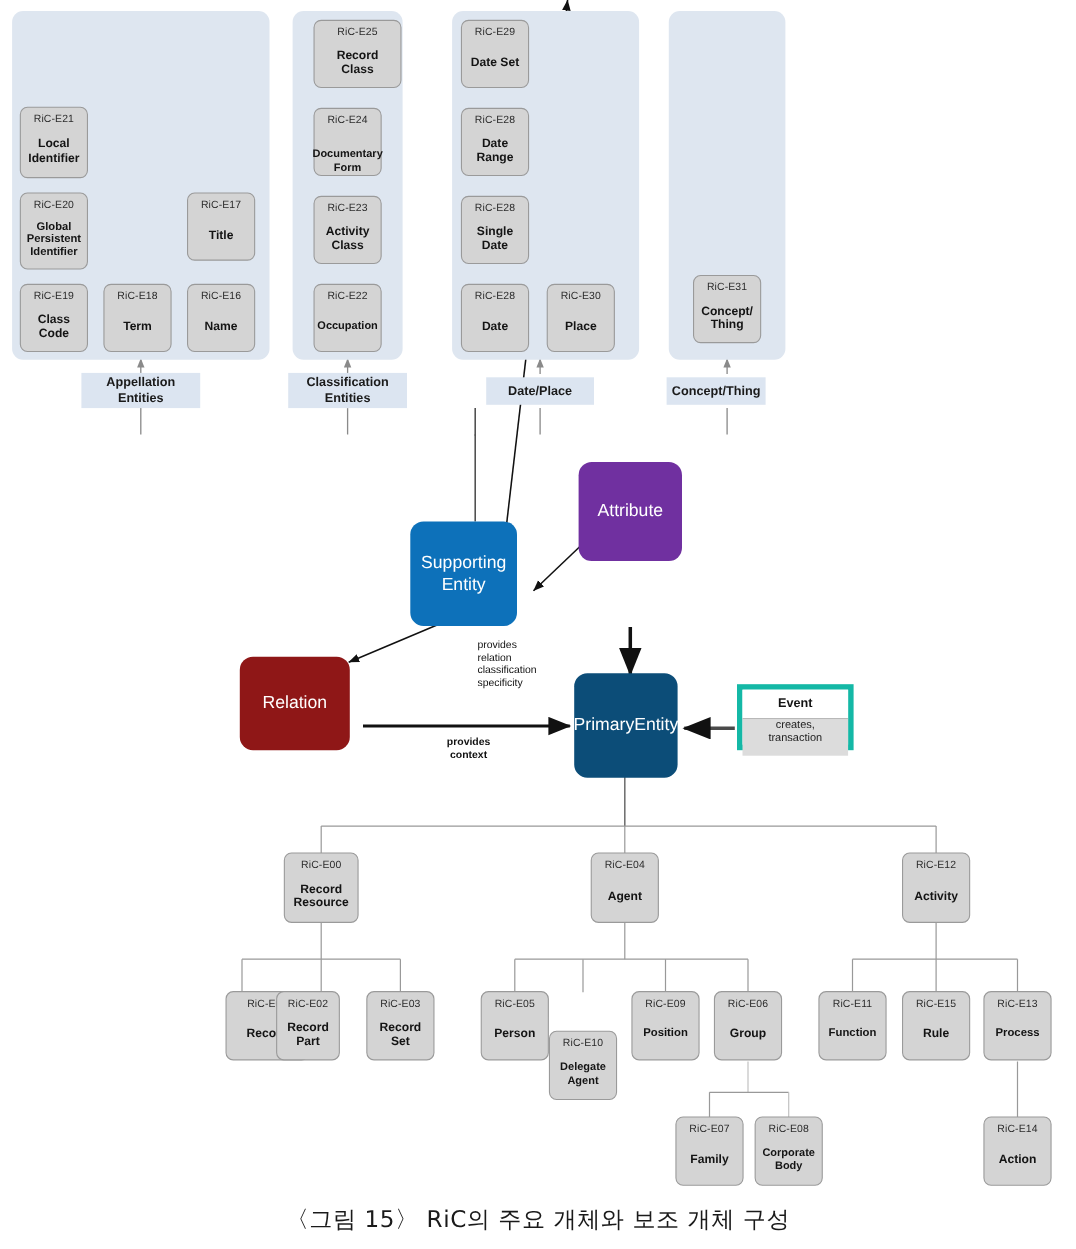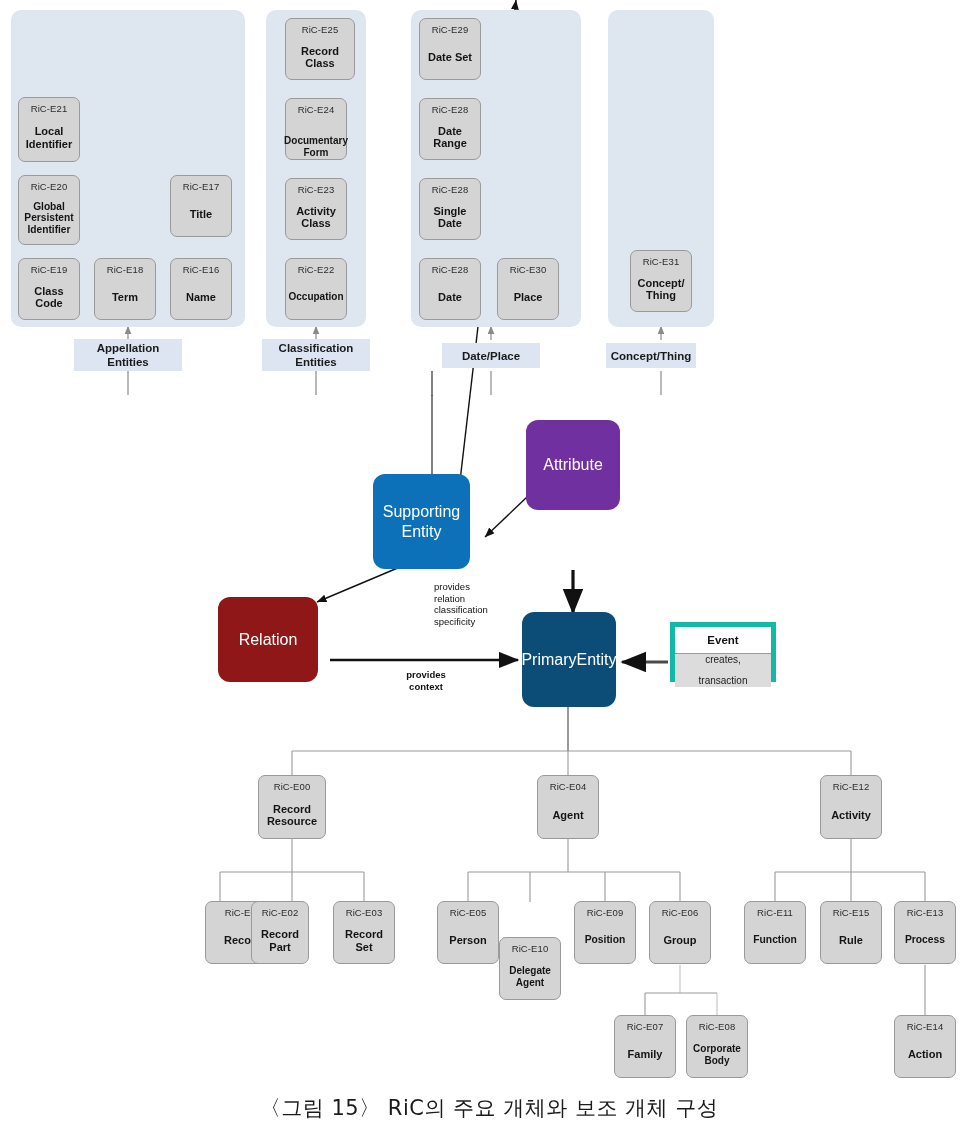--- a/index.html
+++ b/index.html
@@ -112,21 +112,21 @@
     font-weight: 700;
     color: #141414;
     background: #ffffff;
     border-bottom: 1px solid #9a9a9a;
   }
   .evt .evt-body {
     height: 33px;
     display: flex;
     flex-direction: column;
     align-items: center;
-    justify-content: space-between;
+    justify-content: flex-start;
     font-size: 10px;
     line-height: 12px;
     color: #222222;
     background: #dcdcdc;
   }
 
   
   .elabel {
     position: absolute;
     font-size: 9.5px;
@@ -263,21 +263,21 @@
     <div class="nm">Name</div>
   </div>
 
   <div class="cat" style="left:74px; top:339px; width:108px; height:32px; flex-direction:column;">
     <span>Appellation</span>
     <span>Entities</span>
   </div>
 
   <div class="panel" style="left:266px; top:10px; width:100px; height:317px;"></div>
 
-  <div class="ebox" style="left:285px; top:18px; width:70px; height:62px;">
+  <div class="ebox" style="left:285px; top:18px; width:80px; height:62px;">
     <div class="code">RiC-E25</div>
     <div class="nm">
       <span>Record</span><br><span>Class</span>
     </div>
   </div>
 
   <div class="ebox" style="left:285px; top:98px; width:62px; height:62px;gap:19px;">
     <div class="code">RiC-E24</div>
     <div class="nm" style="font-size:10px;line-height:11.6px;">
       <span>Documentary</span><br><span>Form</span>

